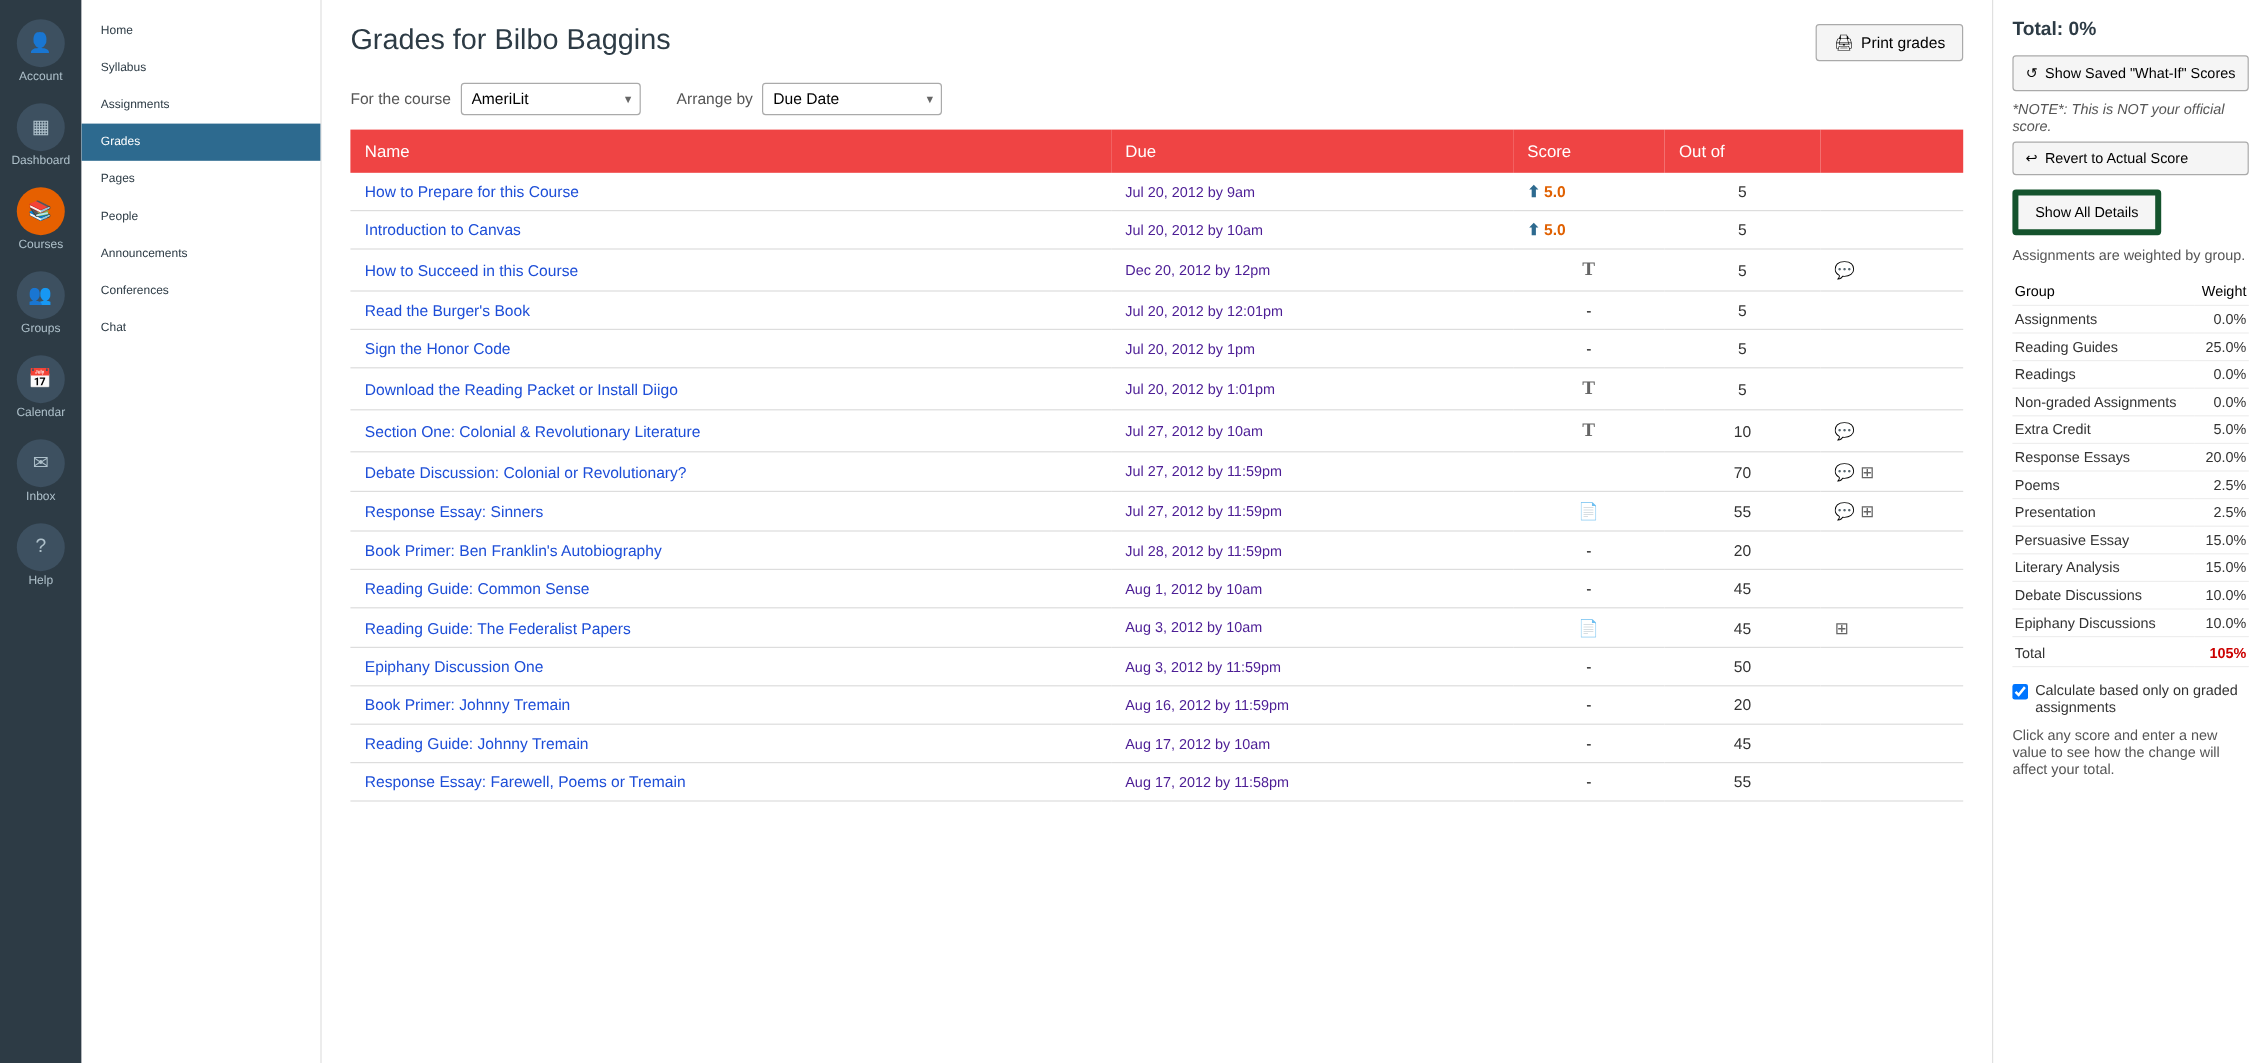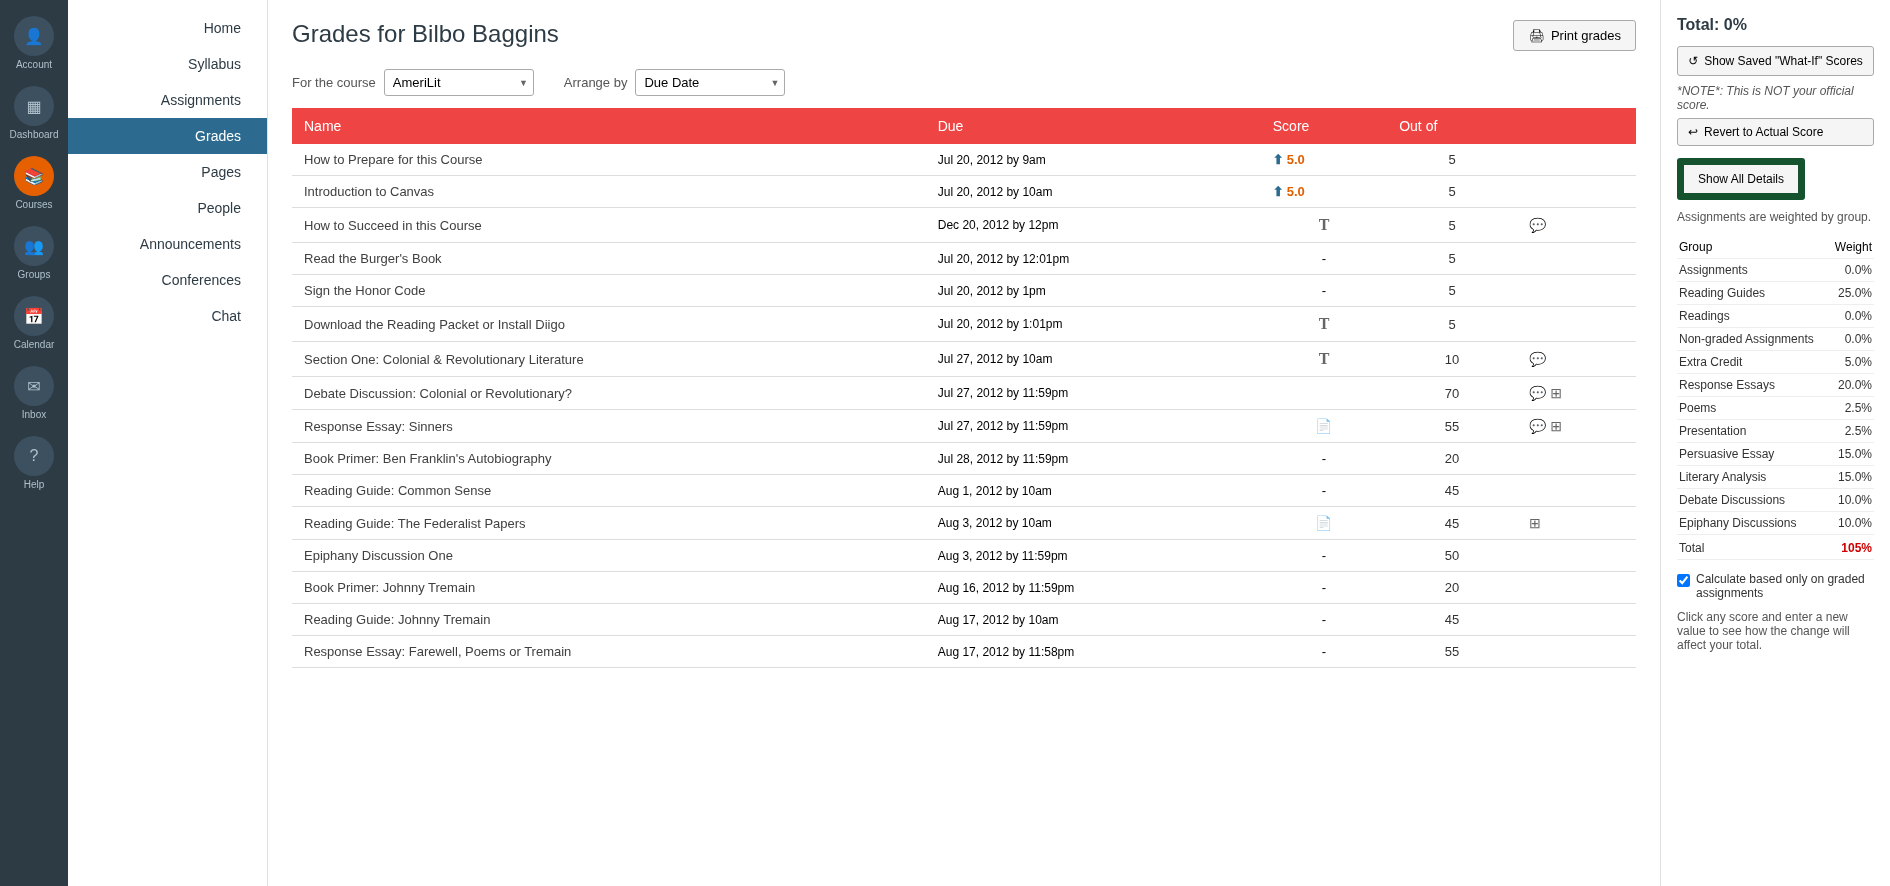--- a/index.html
+++ b/index.html
@@ -42,26 +42,25 @@
     .sidebar {
       width: 200px;
       background: #fff;
       border-right: 1px solid #e0e0e0;
       padding-top: 10px;
       flex-shrink: 0;
       height: 100%;
     }
     .sidebar-item {
       display: block;
-      padding: 10px 26px;
+      padding: 10px 16px;
       color: #2d3b45;
       text-decoration: none;
-      font-size: 14px;
+      font-size: 10px;
       cursor: pointer;
-      text-align: right;
     }
     .sidebar-item.active {
       background: #2d6a8f;
       color: #fff;
     }
 
     
     .main {
       flex: 1;
       overflow-y: auto;
@@ -126,24 +125,24 @@
       font-size: 14px;
     }
     .grade-table tbody tr {
       border-bottom: 1px solid #ddd;
     }
     .grade-table tbody td {
       padding: 8px 12px;
       font-size: 13px;
     }
     .grade-table tbody td a {
-      color: #404040;
+      color: #1d4ed8;
       text-decoration: none;
     }
-    .grade-table tbody td.due { color: #000000; font-size: 12px; }
+    .grade-table tbody td.due { color: #4c1d95; font-size: 12px; }
     .grade-table tbody td.score-num { text-align: center; }
     .grade-table tbody td.out-of { text-align: center; color: #333; }
     .score-with-arrow { display: flex; align-items: center; gap: 3px; }
     .score-arrow { color: #2d6a8f; font-weight: bold; }
 
     .icon-t { font-family: serif; font-weight: bold; font-size: 16px; color: #666; }
     .icon-chat { font-size: 14px; color: #666; }
     .icon-grid { font-size: 14px; color: #666; }
     .icon-doc { font-size: 14px; color: #666; }
 
@@ -175,21 +174,21 @@
       border: 1px solid #aaa;
       background: #f5f5f5;
       padding: 6px 10px;
       cursor: pointer;
       border-radius: 3px;
       font-size: 12px;
       margin-bottom: 12px;
       width: 100%;
     }
     .show-details-btn {
-      border: 7px solid #14532d;
+      border: 5px solid #14532d;
       background: #f5f5f5;
       padding: 7px 14px;
       cursor: pointer;
       border-radius: 3px;
       font-size: 12px;
       margin-bottom: 10px;
     }
     .weighted-note { font-size: 12px; color: #555; margin-bottom: 12px; }
 
     .weight-table { width: 100%; border-collapse: collapse; margin-bottom: 12px; }

